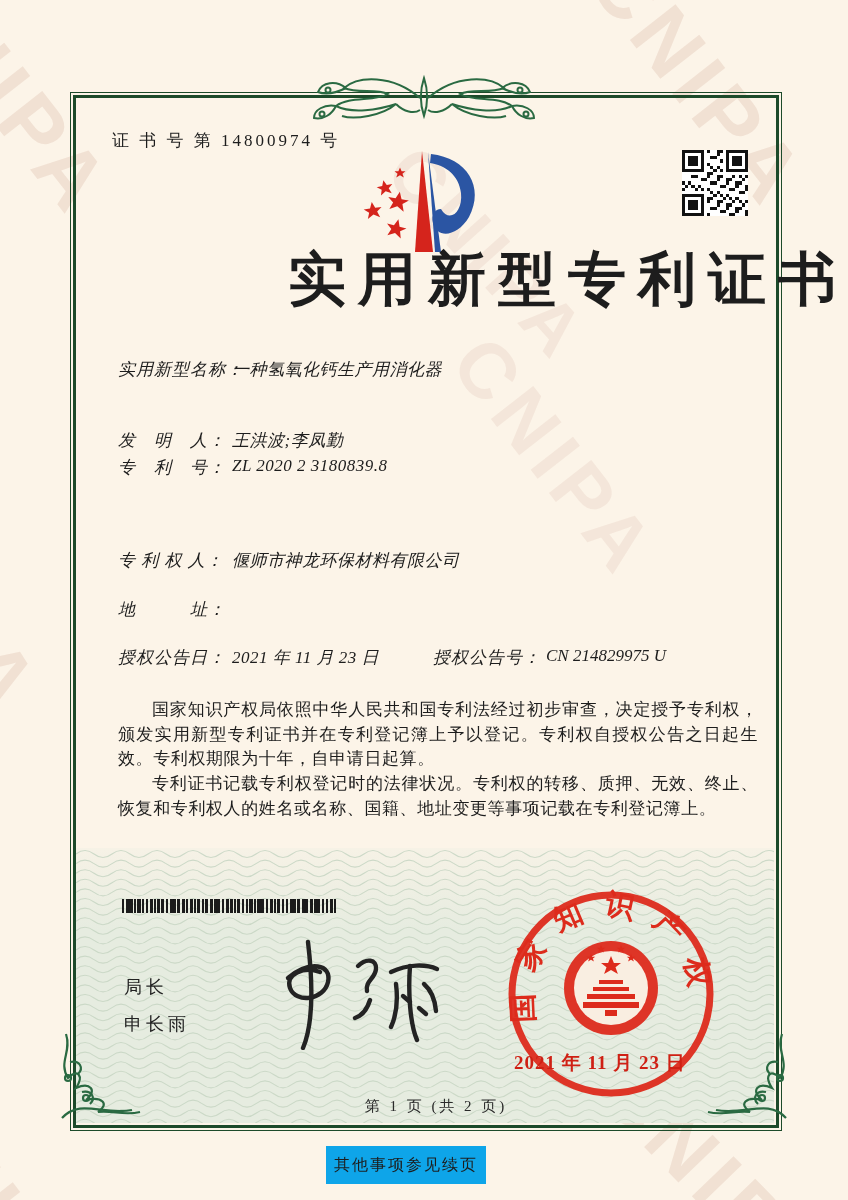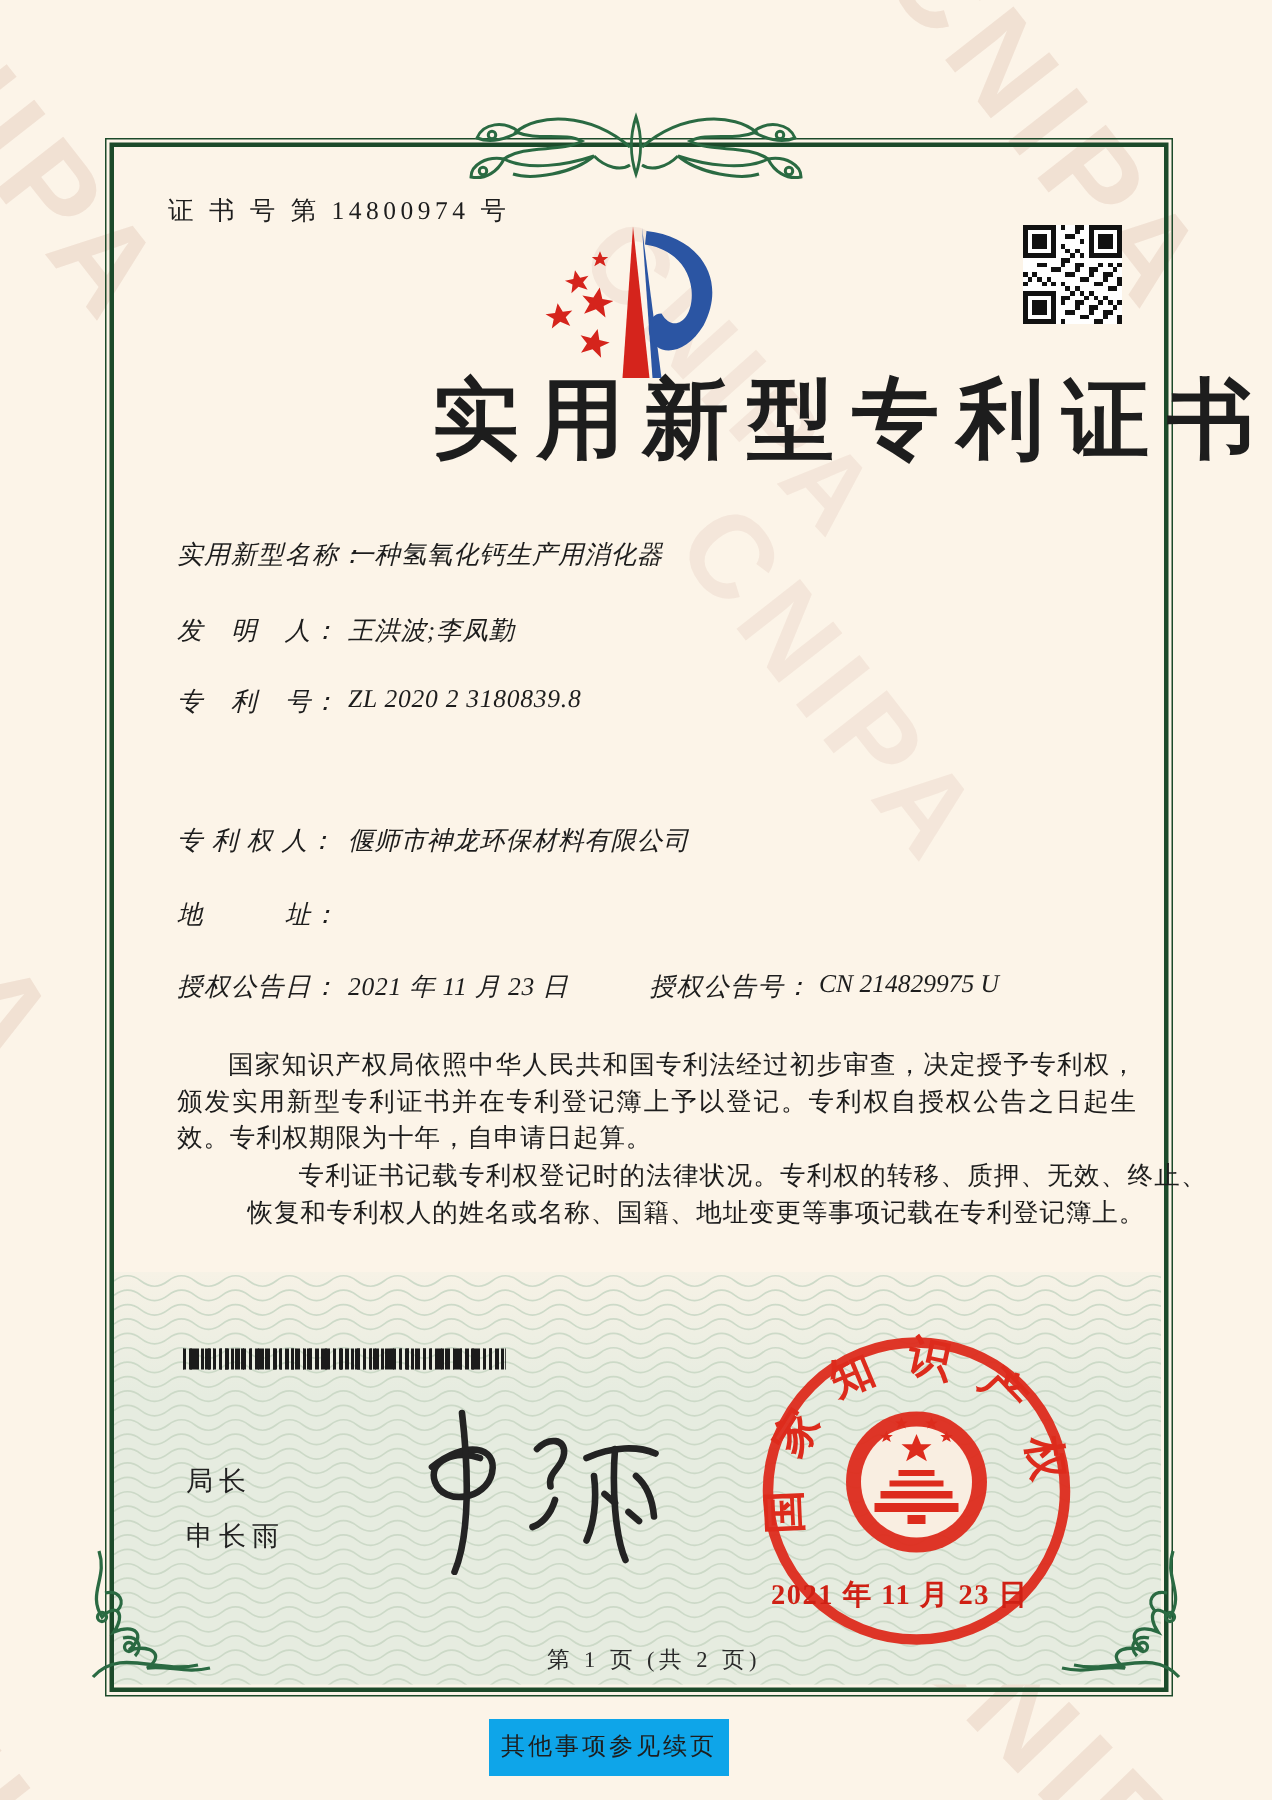--- a/index.html
+++ b/index.html
@@ -255,21 +255,21 @@
           <rect x="60" y="60" width="3" height="3"></rect>
         </g>
     </svg>
 
     <div class="title">实用新型专利证书</div>
 
     <div class="frow" style="top:358px;">
       <span class="lbl">实用新型名称：</span>
       <span class="val">一种氢氧化钙生产用消化器</span>
     </div>
-    <div class="frow" style="top:409px;">
+    <div class="frow" style="top:429px;">
       <span class="lbl">发　明　人：</span>
       <span class="val">王洪波;李凤勤</span>
     </div>
     <div class="frow" style="top:456px;">
       <span class="lbl">专　利　号：</span>
       <span class="val">ZL 2020 2 3180839.8</span>
     </div>
     <div class="frow" style="top:549px;">
       <span class="lbl">专 利 权 人：</span>
       <span class="val">偃师市神龙环保材料有限公司</span>
@@ -278,21 +278,21 @@
       <span class="lbl">地　　　址：</span>
     </div>
     <div class="frow" style="top:646px;">
       <span class="lbl">授权公告日：</span>
       <span class="val">2021 年 11 月 23 日</span>
       <span class="lbl2">授权公告号：</span>
       <span class="val2">CN 214829975 U</span>
     </div>
 
     <div class="para" style="top:698px;">国家知识产权局依照中华人民共和国专利法经过初步审查，决定授予专利权，颁发实用新型专利证书并在专利登记簿上予以登记。专利权自授权公告之日起生效。专利权期限为十年，自申请日起算。</div>
-    <div class="para" style="top:772px;margin-left:47px;">专利证书记载专利权登记时的法律状况。专利权的转移、质押、无效、终止、恢复和专利权人的姓名或名称、国籍、地址变更等事项记载在专利登记簿上。</div>
+    <div class="para" style="top:772px;">专利证书记载专利权登记时的法律状况。专利权的转移、质押、无效、终止、恢复和专利权人的姓名或名称、国籍、地址变更等事项记载在专利登记簿上。</div>
 
     <div class="barcode"></div>
 
     <div class="official" style="top:975px;">局长</div>
     <div class="official" style="top:1012px;">申长雨</div>
 
     <svg class="abs" style="left:258px;top:938px;z-index:6;" width="190" height="112" viewBox="0 0 190 112">
       <g fill="none" stroke="#232323" stroke-width="4.4" stroke-linecap="round" stroke-linejoin="round">
         <path d="M30,40 C52,22 74,26 70,44 C66,62 38,66 32,50 C27,36 46,28 62,34"></path>
         <path d="M50,4 C54,38 56,84 45,110"></path>

